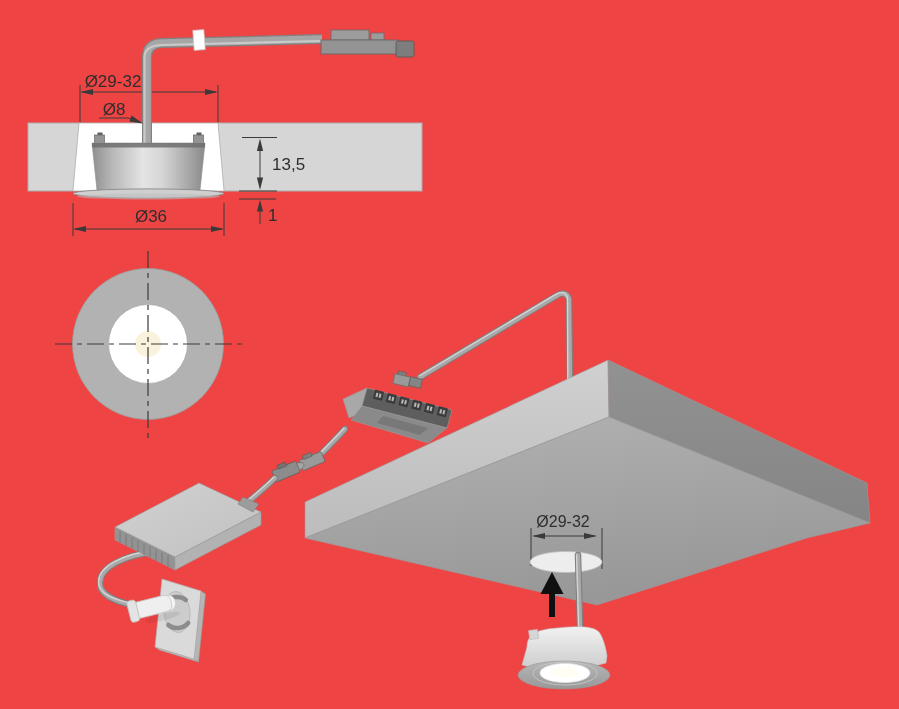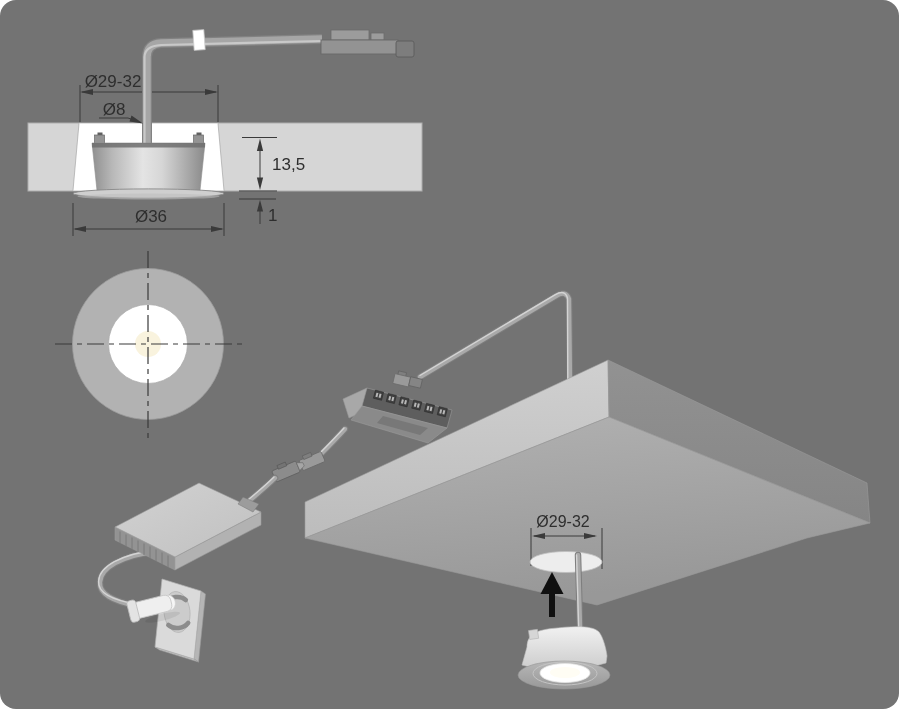--- a/index.html
+++ b/index.html
@@ -1,17 +1,17 @@
 <!DOCTYPE html>
 <html><head>
 <meta charset="utf-8">
 <style>
   html,body{margin:0;padding:0;background:#ffffff;}
-  #stage{position:relative;width:899px;height:709px;background:#737373;overflow:hidden;
-         font-family:"Liberation Sans", sans-serif;border-radius:16px;}
+  #stage{position:relative;width:899px;height:709px;background:#ef4444;overflow:hidden;
+         font-family:"Liberation Sans", sans-serif;}
   svg{display:block}
   .dim{stroke:#3a3a3a;stroke-width:1;fill:none;}
   .dimf{fill:#3a3a3a;stroke:none;}
   .dimtext{fill:#2e2e2e;font-size:17px;font-family:"Liberation Sans",sans-serif;}
   .dimtext15{fill:#2e2e2e;font-size:16px;font-family:"Liberation Sans",sans-serif;}
   .cbl-o{fill:none;stroke:#7e7e7e;stroke-width:6.5;stroke-linecap:round;}
   .cbl-m{fill:none;stroke:#a9a9a9;stroke-width:4.4;stroke-linecap:round;}
   .cbl-h{fill:none;stroke:#d4d4d4;stroke-width:1.4;stroke-linecap:round;}
   .bigcbl-o{fill:none;stroke:#828282;stroke-width:10;stroke-linecap:butt;}
   .bigcbl-m{fill:none;stroke:#a6a6a6;stroke-width:7.5;stroke-linecap:butt;}

